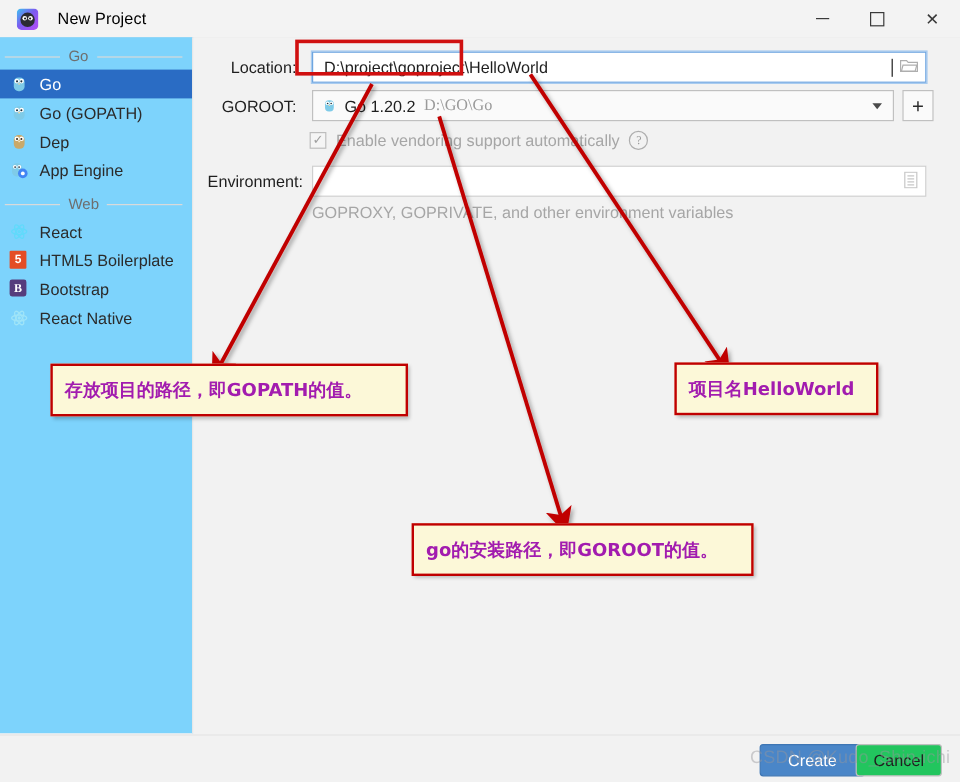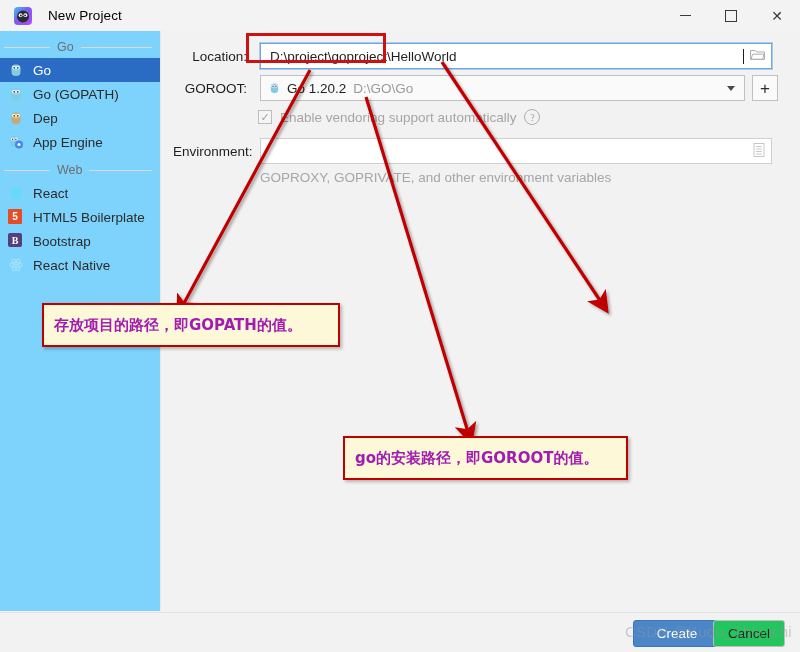--- a/index.html
+++ b/index.html
@@ -183,21 +183,21 @@
     background: #fafafa;
     border: 1px solid #c0c0c0;
     height: 26px;
     display: flex;
     align-items: center;
     padding: 0 2px 0 7px;
     font-size: 13.5px;
     color: #1f1f1f;
   }
   .combo .sdkname { margin-left: 6px; }
-  .combo .sdkpath { margin-left: 7px; color: #9a9a9a; }
+  .combo .sdkpath { margin-left: 7px; color: #9a9a9a; font-family: Liberation Serif, serif; }
   .combo .arrow {
     margin-left: auto;
     width: 22px;
     display: flex; align-items:center; justify-content:center;
   }
   .caret-down {
     width: 0; height: 0;
     border-left: 4.5px solid transparent;
     border-right: 4.5px solid transparent;
     border-top: 5px solid #4a4a4a;
@@ -564,14 +564,17 @@
   </svg>
 
   <div class="anno" style="left:42px; top:303px; width:298px; height:44px;">
     <span>存放项目的路径，即GOPATH的值。</span>
   </div>
 
   <div class="anno" style="left:343px; top:436px; width:285px; height:44px;">
     <span>go的安装路径，即GOROOT的值。</span>
   </div>
 
+  <div class="anno" style="left:562px; top:302px; width:170px; height:44px;">
+    <span>项目名HelloWorld</span>
+  </div>
 
 </div>
 
 </body></html>

